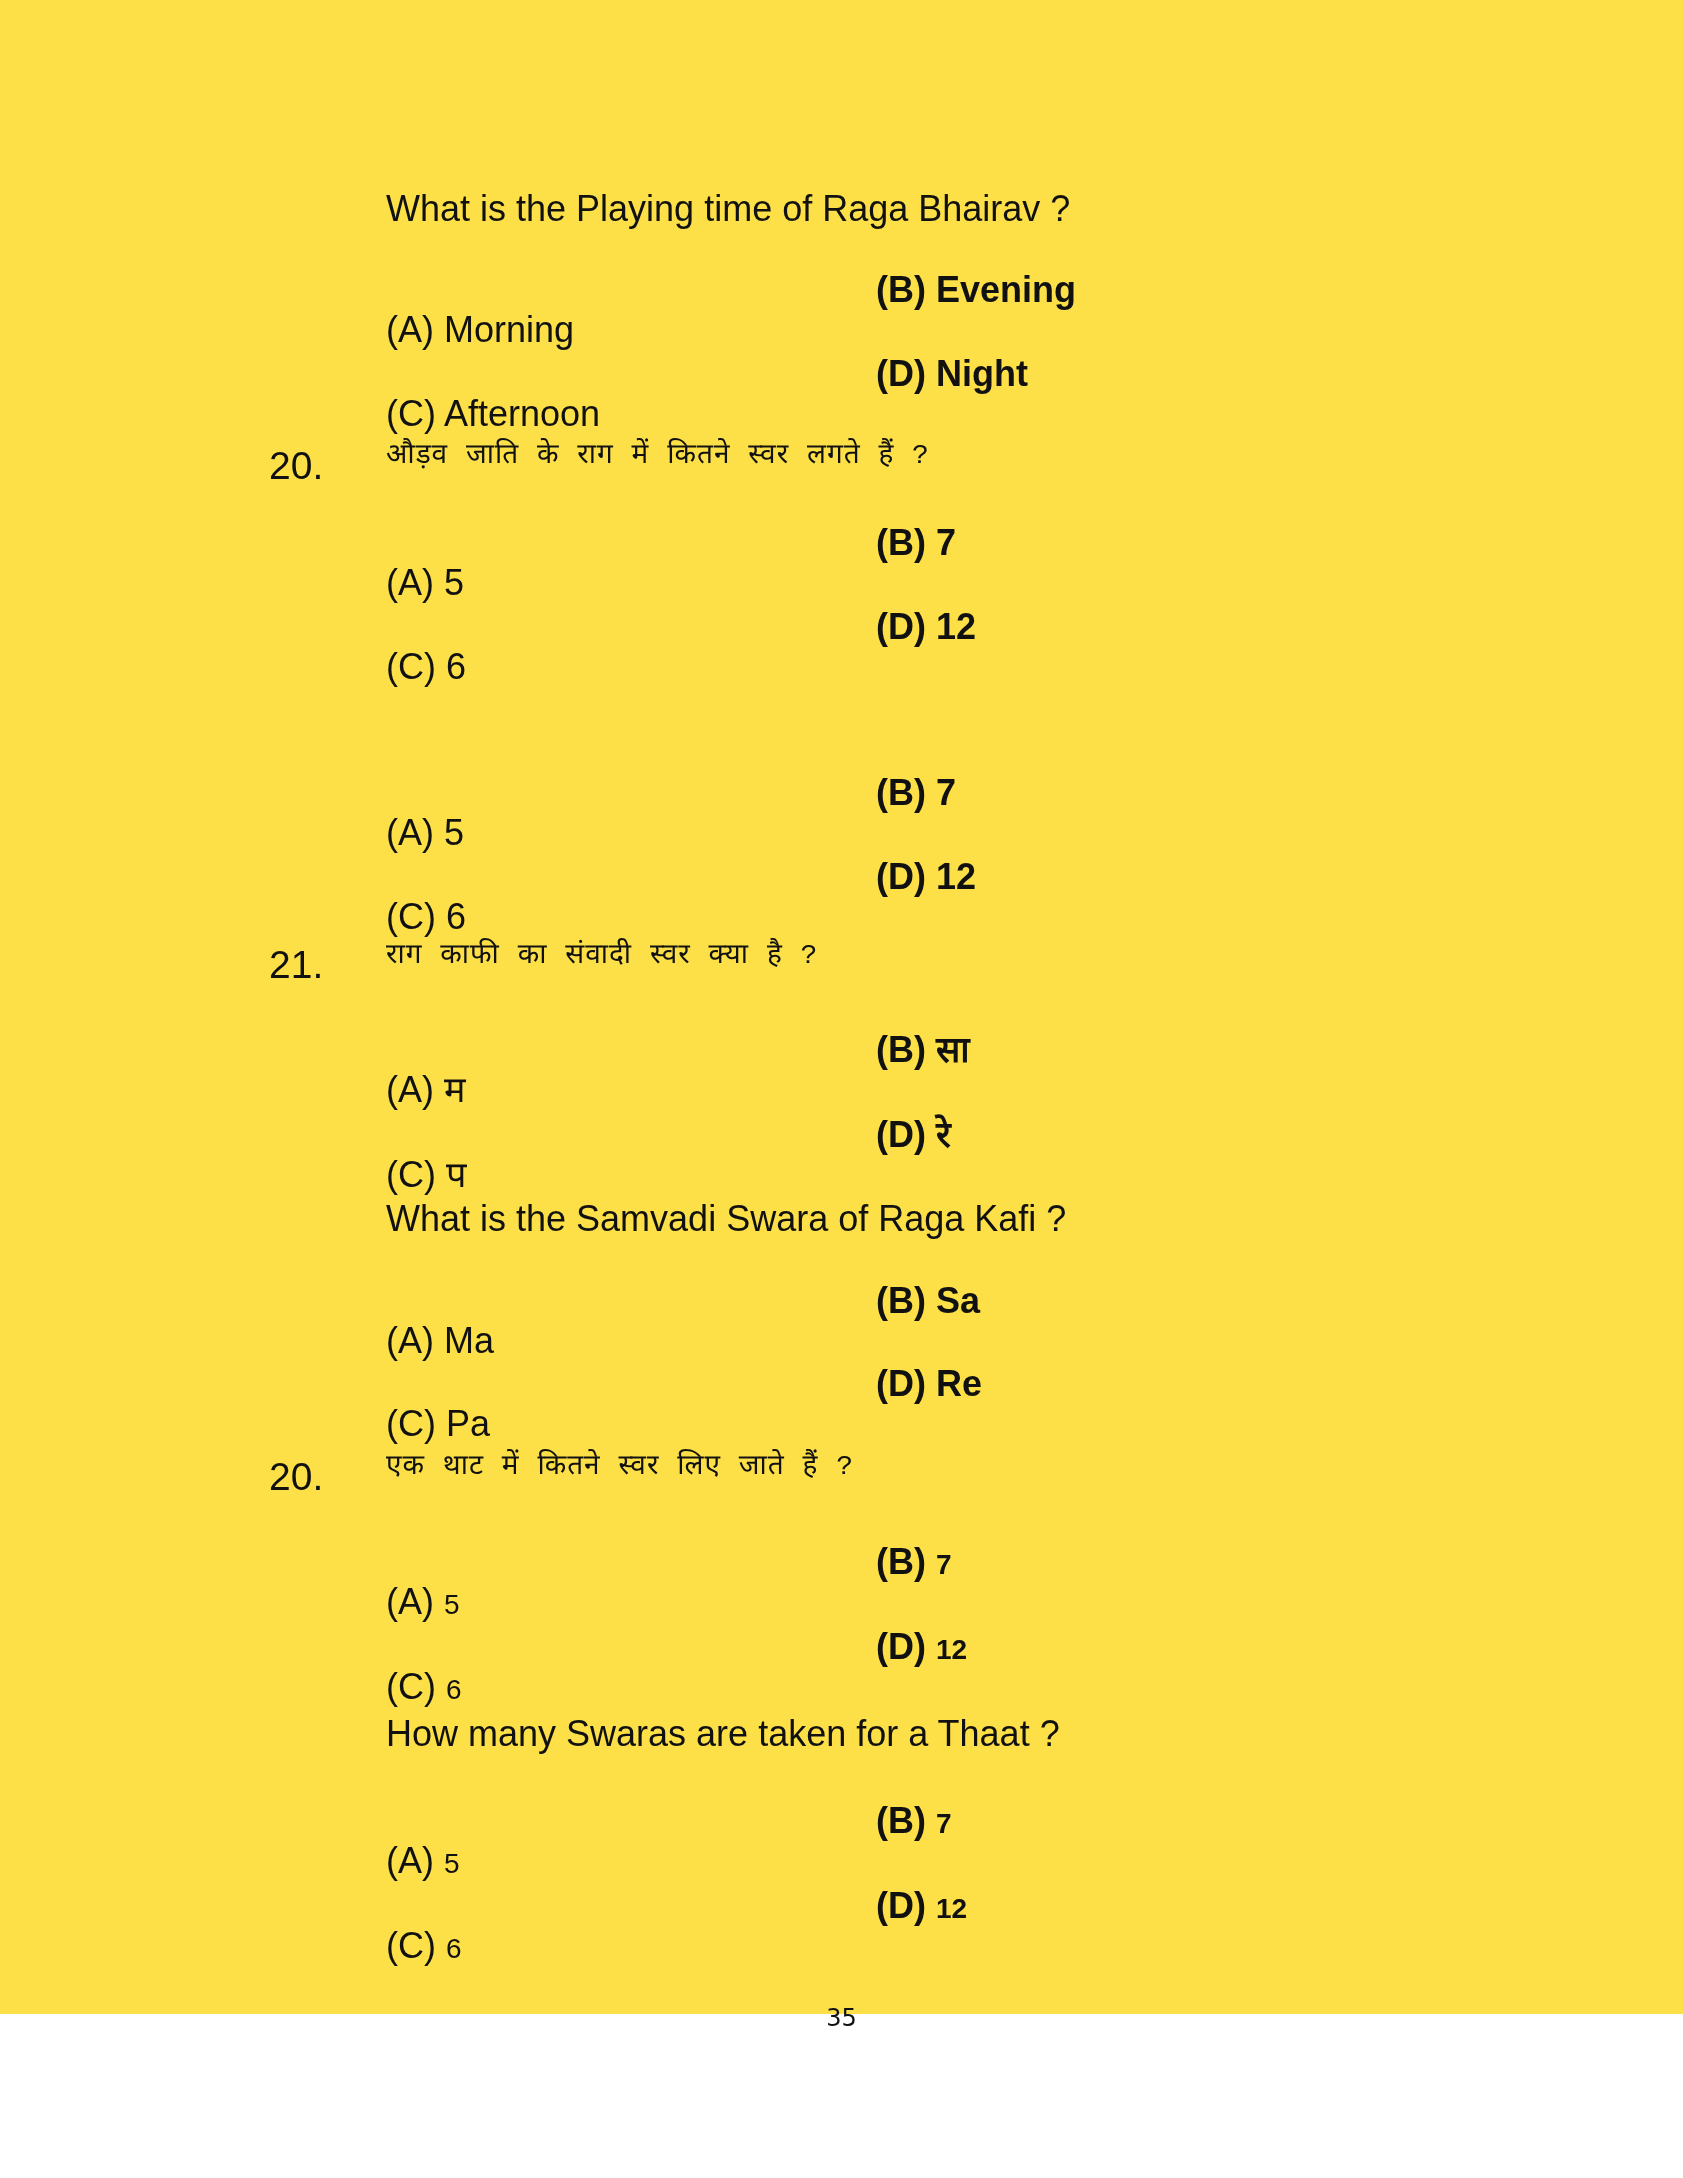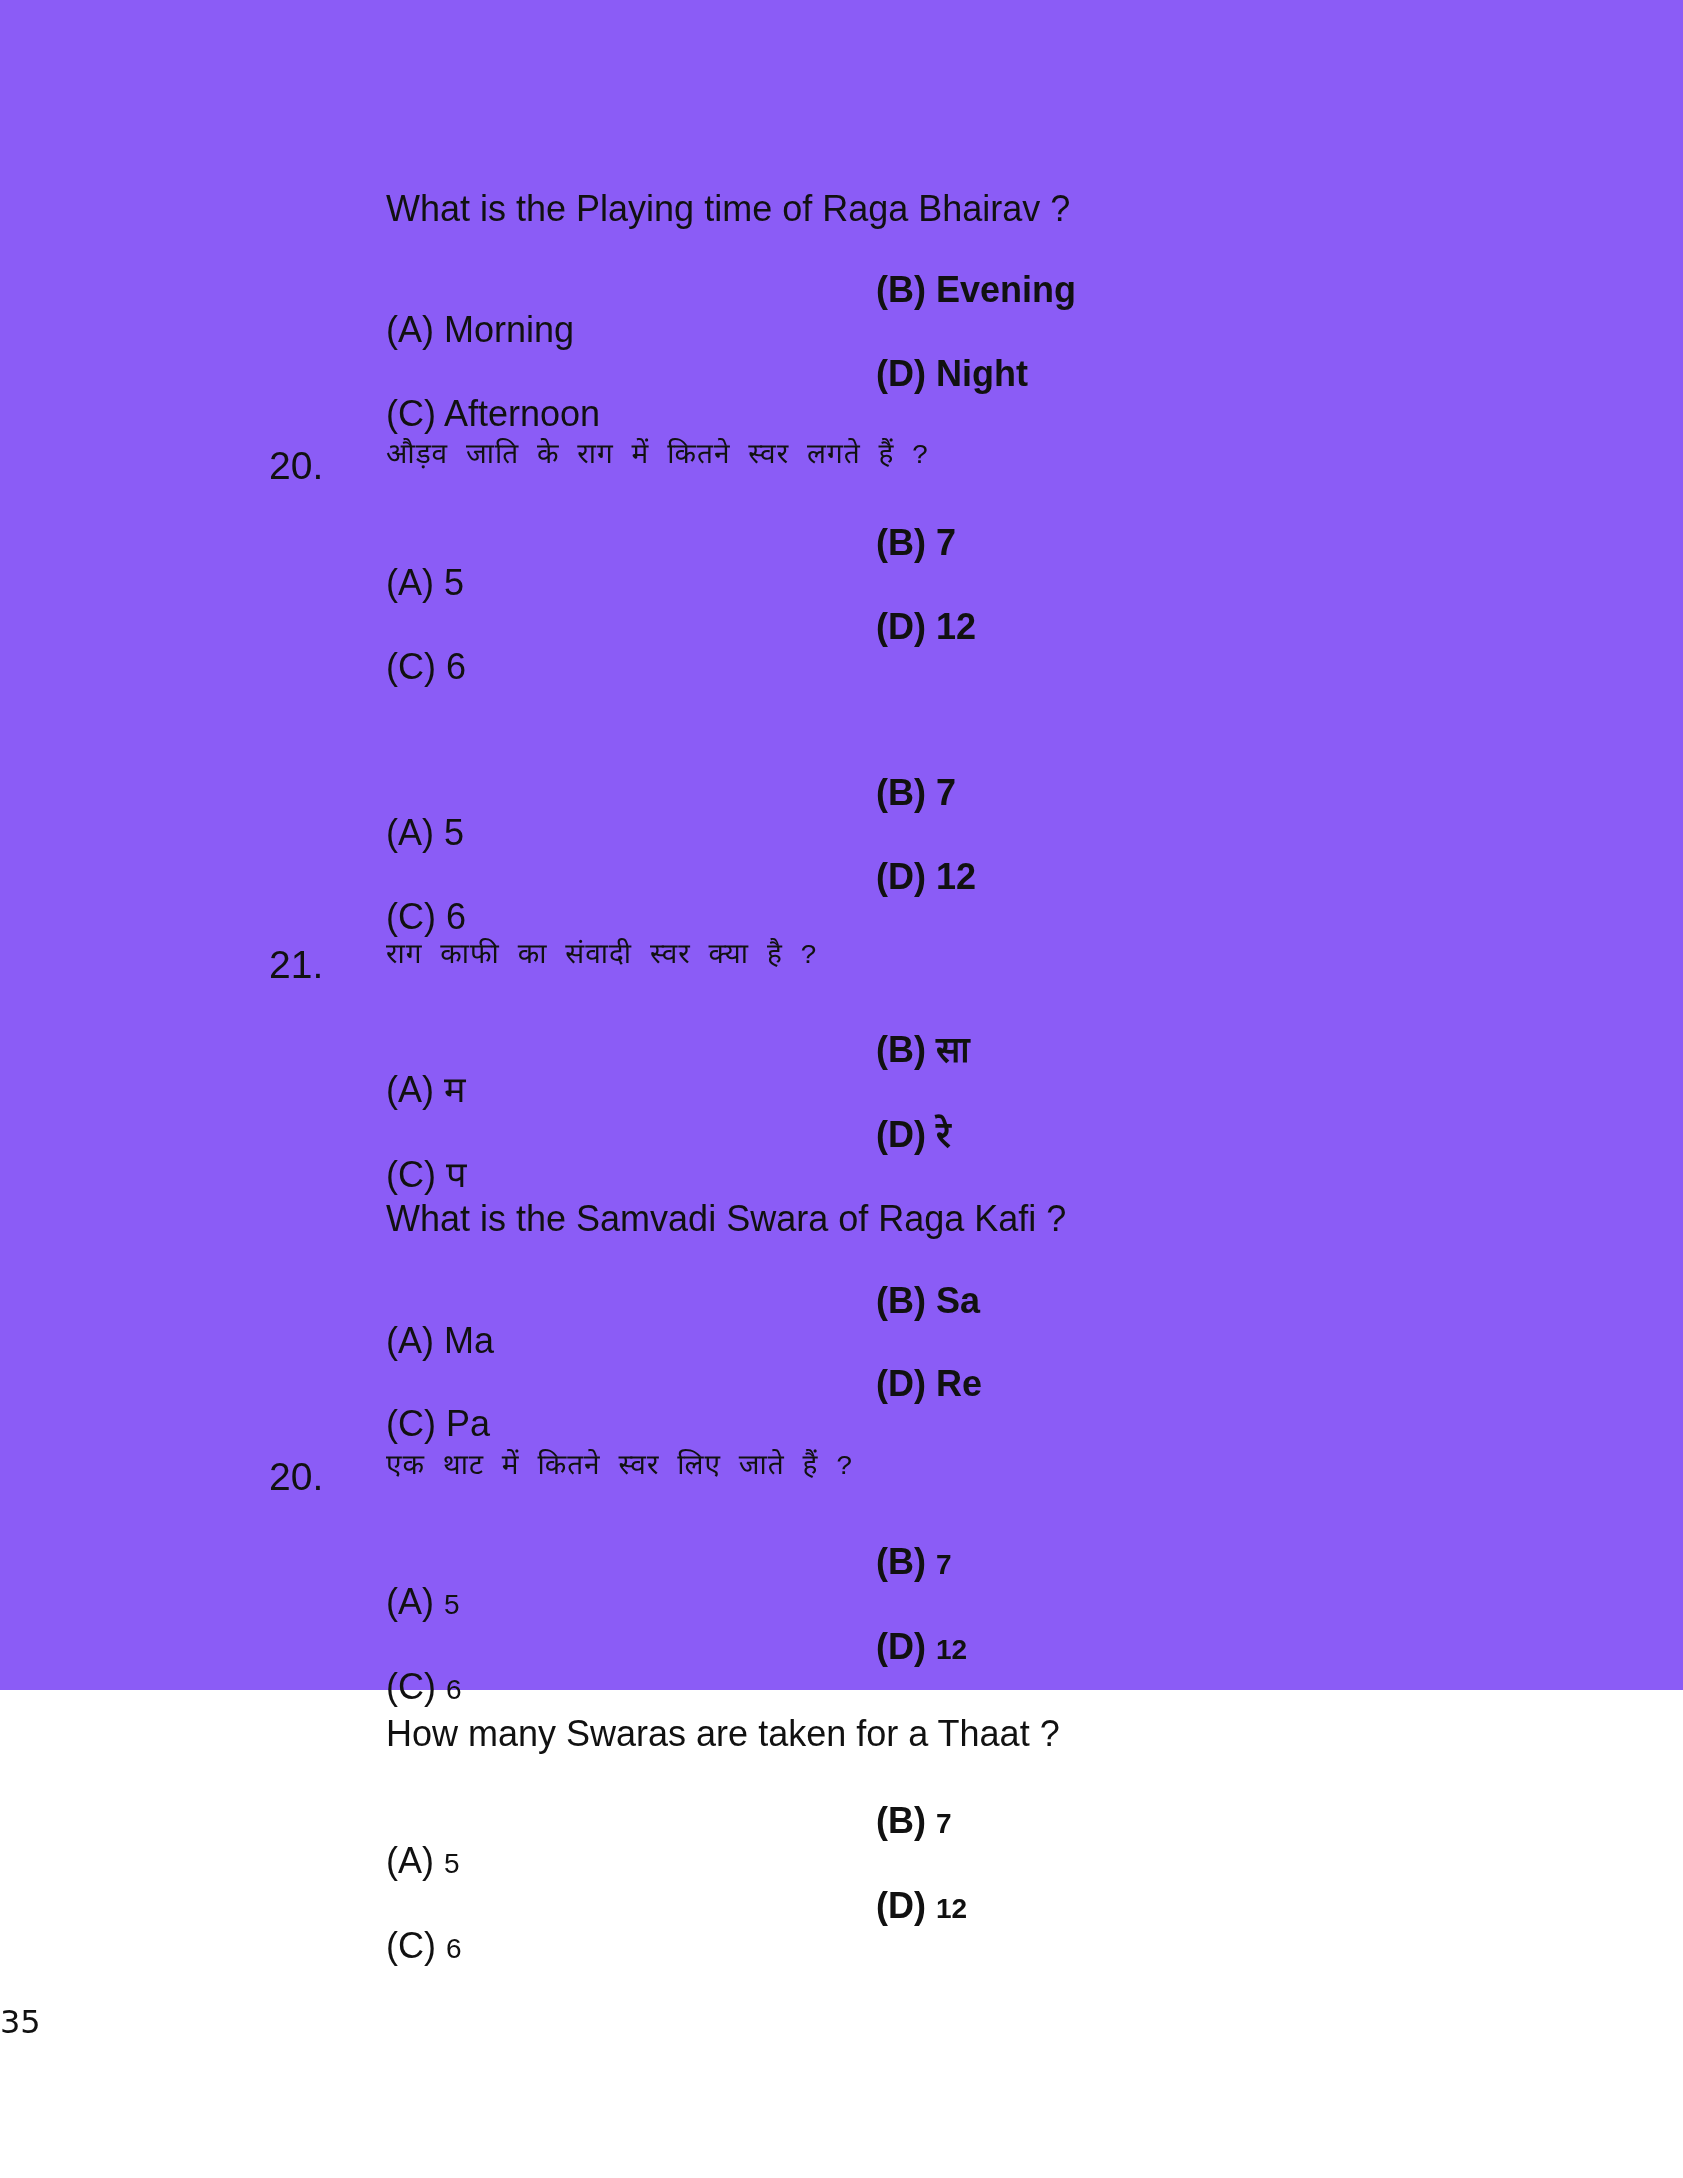--- a/index.html
+++ b/index.html
@@ -1,27 +1,27 @@
 <!DOCTYPE html>
 <html><head>
 <meta charset="utf-8">
 <style>
   html, body { margin: 0; padding: 0; background: #ffffff; }
   body { width: 1683px; height: 2178px; position: relative; overflow: hidden;
          font-family: "Liberation Sans", "DejaVu Sans", sans-serif; color: #111111; }
-  .page { position: absolute; left: 0; top: 0; width: 1683px; height: 1690px; background: #8b5cf6; }
+  .page { position: absolute; left: 0; top: 0; width: 1683px; height: 2014px; background: #fde047; }
   .line { position: absolute; white-space: nowrap; line-height: 1; font-size: 36px; }
   .qnum { position: absolute; left: 269px; font-size: 39px; line-height: 1; }
   .qtext { left: 386px; }
   .hi { font-family: Liberation Mono, monospace; font-size: 28px; letter-spacing: 1px; }
   .optA { left: 386px; margin-top: 40px; }
   .optB { left: 876px; font-weight: bold; }
   .val-small { font-size: 28px; }
-  .pagenum { position: absolute; left: 0; width: 1683px; top: 2006px;
-             font-family: "DejaVu Sans", sans-serif; font-size: 32px; line-height: 1; }
+  .pagenum { position: absolute; left: 0; width: 1683px; text-align: center; top: 2006px;
+             font-family: "DejaVu Sans", sans-serif; font-size: 24px; line-height: 1; }
 </style>
 </head>
 <body>
 
 <div class="page">
 
   <div class="line qtext" style="top:191px">What is the Playing time of Raga Bhairav ?</div>
   <div class="line optA" style="top:272px">(A) Morning</div>
   <div class="line optB" style="top:272px">(B) Evening</div>
   <div class="line optA" style="top:356px">(C) Afternoon</div>

